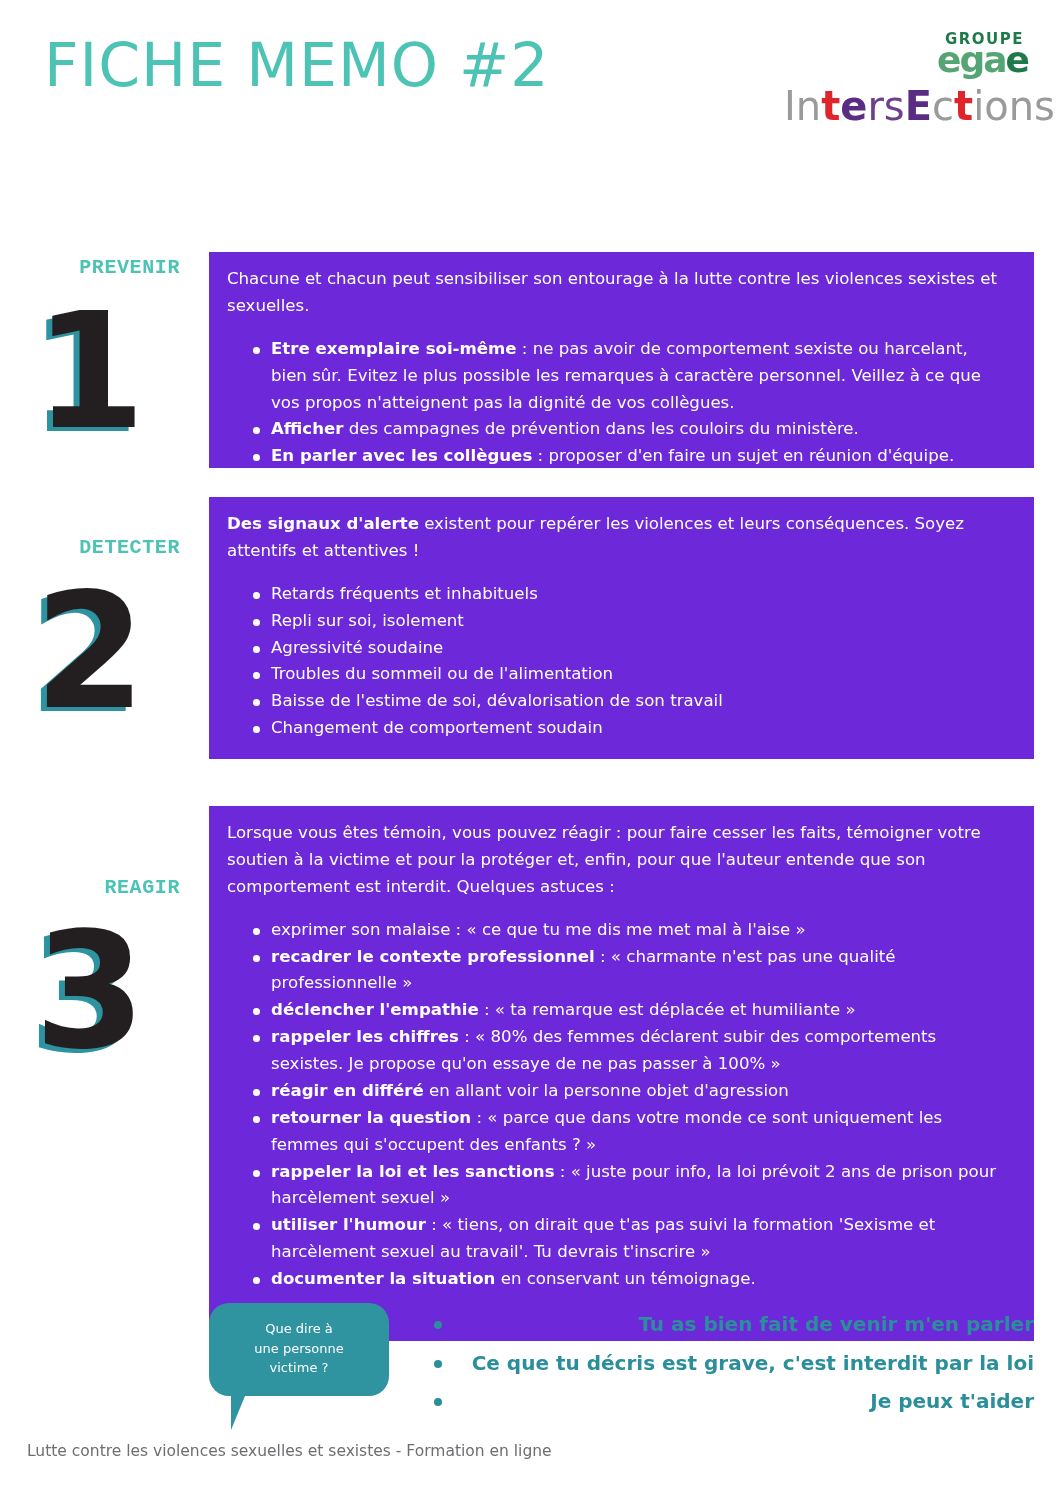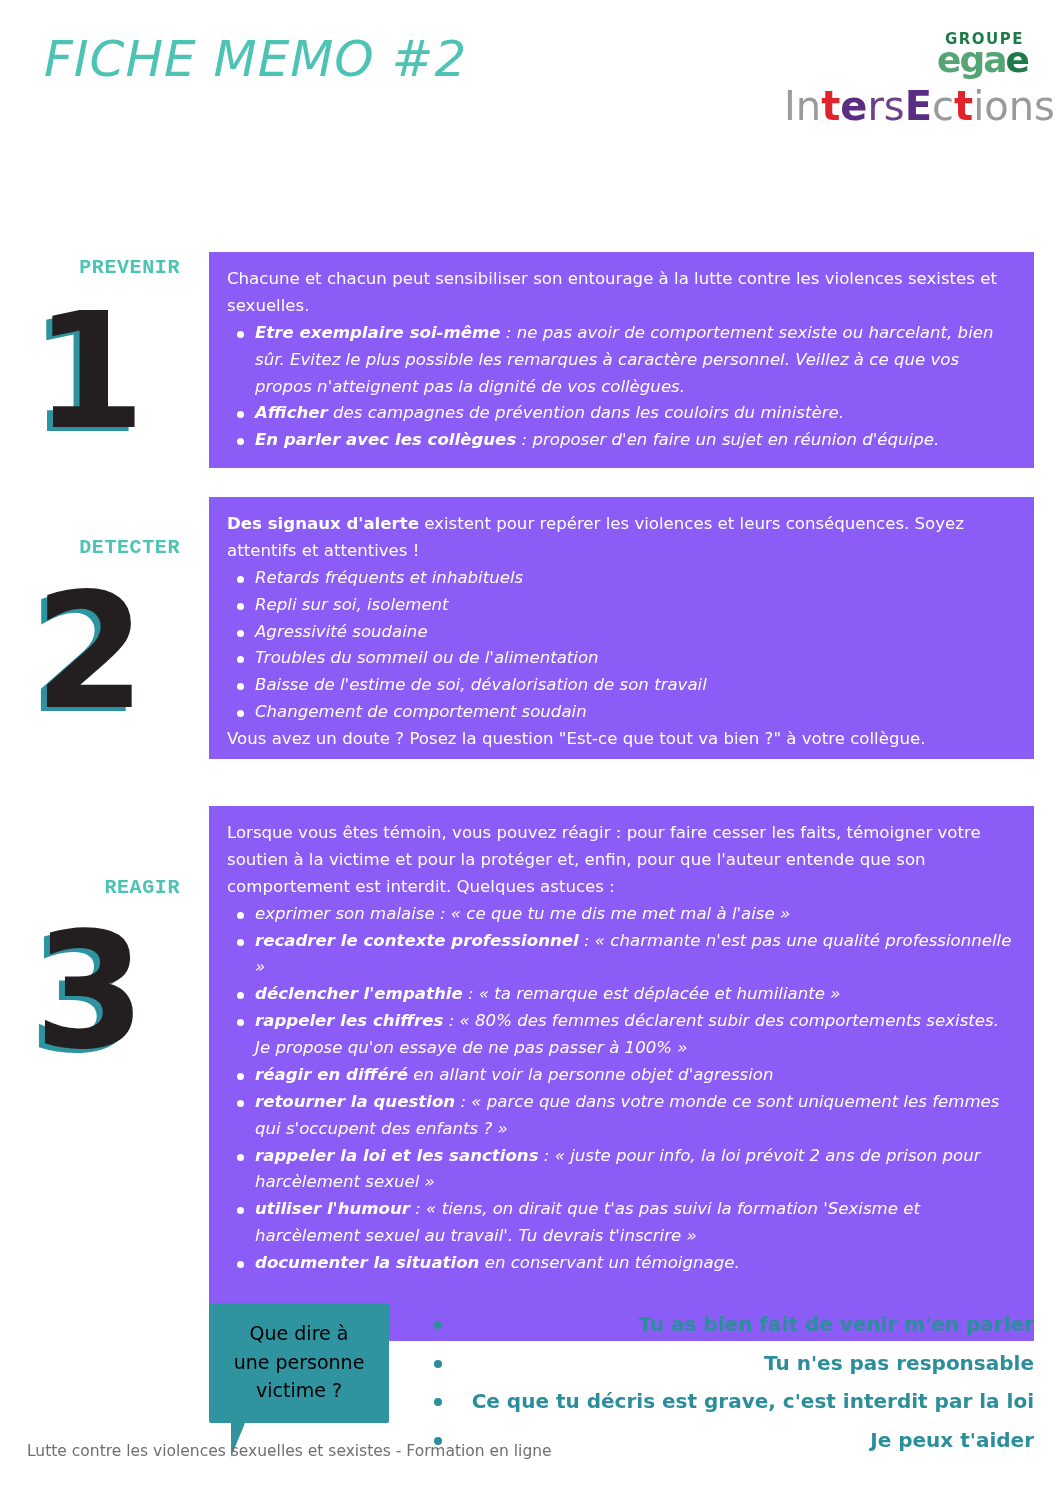--- a/index.html
+++ b/index.html
@@ -19,27 +19,26 @@
   .header {
     position: absolute;
     left: 0; top: 0;
     width: 1058px;
     height: 215px;
   }
   .main-title {
     position: absolute;
     left: 44px;
     top: 30px;
-    font-size: 50px;
+    font-size: 60px;
     font-weight: 400;
     letter-spacing: 1px;
     color: #4dc3b5;
     font-family: "DejaVu Sans", "Liberation Sans", sans-serif;
     white-space: nowrap;
-    font-style: italic;
   }
   .subtitle {
     position: absolute;
     left: 38px;
     top: 140px;
     font-size: 16.5px;
     font-weight: bold;
     color: #6d6e71;
     line-height: 1.45;
     font-family: "DejaVu Sans", "Liberation Sans", sans-serif;
@@ -106,35 +105,34 @@
     text-shadow: -6px 4px 0 #2e93a0;
     font-family: "DejaVu Sans", "Liberation Sans", sans-serif;
   }
 
   
   .box {
     position: absolute;
     left: 209px;
     width: 825px;
     box-sizing: border-box;
-    background: #8b5cf6;
+    background: #6d28d9;
     color: #ffffff;
     padding: 14px 16px 12px 18px;
     font-size: 16.6px;
     line-height: 1.62;
     font-family: "DejaVu Sans", "Liberation Sans", sans-serif;
   }
   .box p {
     margin: 0;
   }
   .box ul {
-    margin: 0;
+    margin: 16px;
     padding: 0;
     list-style: none;
-    font-style: italic;
   }
   .box li {
     position: relative;
     padding-left: 28px;
     margin: 0;
   }
   .box li::before {
     content: "";
     position: absolute;
     left: 10px;
@@ -148,24 +146,24 @@
 
   
   .bubble-wrap {
     position: absolute;
     left: 209px;
     top: 1303px;
     width: 180px;
   }
   .bubble {
     background: #2f93a0;
-    border-radius: 2px;
-    color: #000000;
+    border-radius: 20px;
+    color: #ffffff;
     text-align: center;
-    font-size: 19px;
+    font-size: 13px;
     line-height: 1.5;
     padding: 16px 10px 18px 10px;
     font-family: "DejaVu Sans", "Liberation Sans", sans-serif;
   }
   .bubble-tail {
     width: 0; height: 0;
     border-left: 14px solid #2f93a0;
     border-bottom: 34px solid transparent;
     margin-left: 22px;
   }
@@ -271,18 +269,17 @@
   <div class="bubble">
     <div>Que dire à</div>
     <div>une personne</div>
     <div>victime ?</div>
   </div>
   <div class="bubble-tail"></div>
 </div>
 
 <ul class="victim-list">
   <li>Tu as bien fait de venir m'en parler</li>
-  <li>Tu n'es pas responsable</li>
   <li>Ce que tu décris est grave, c'est interdit par la loi</li>
   <li>Je peux t'aider</li>
 </ul>
 
 <div class="footer-note">Lutte contre les violences sexuelles et sexistes - Formation en ligne</div>
 
 </body></html>

